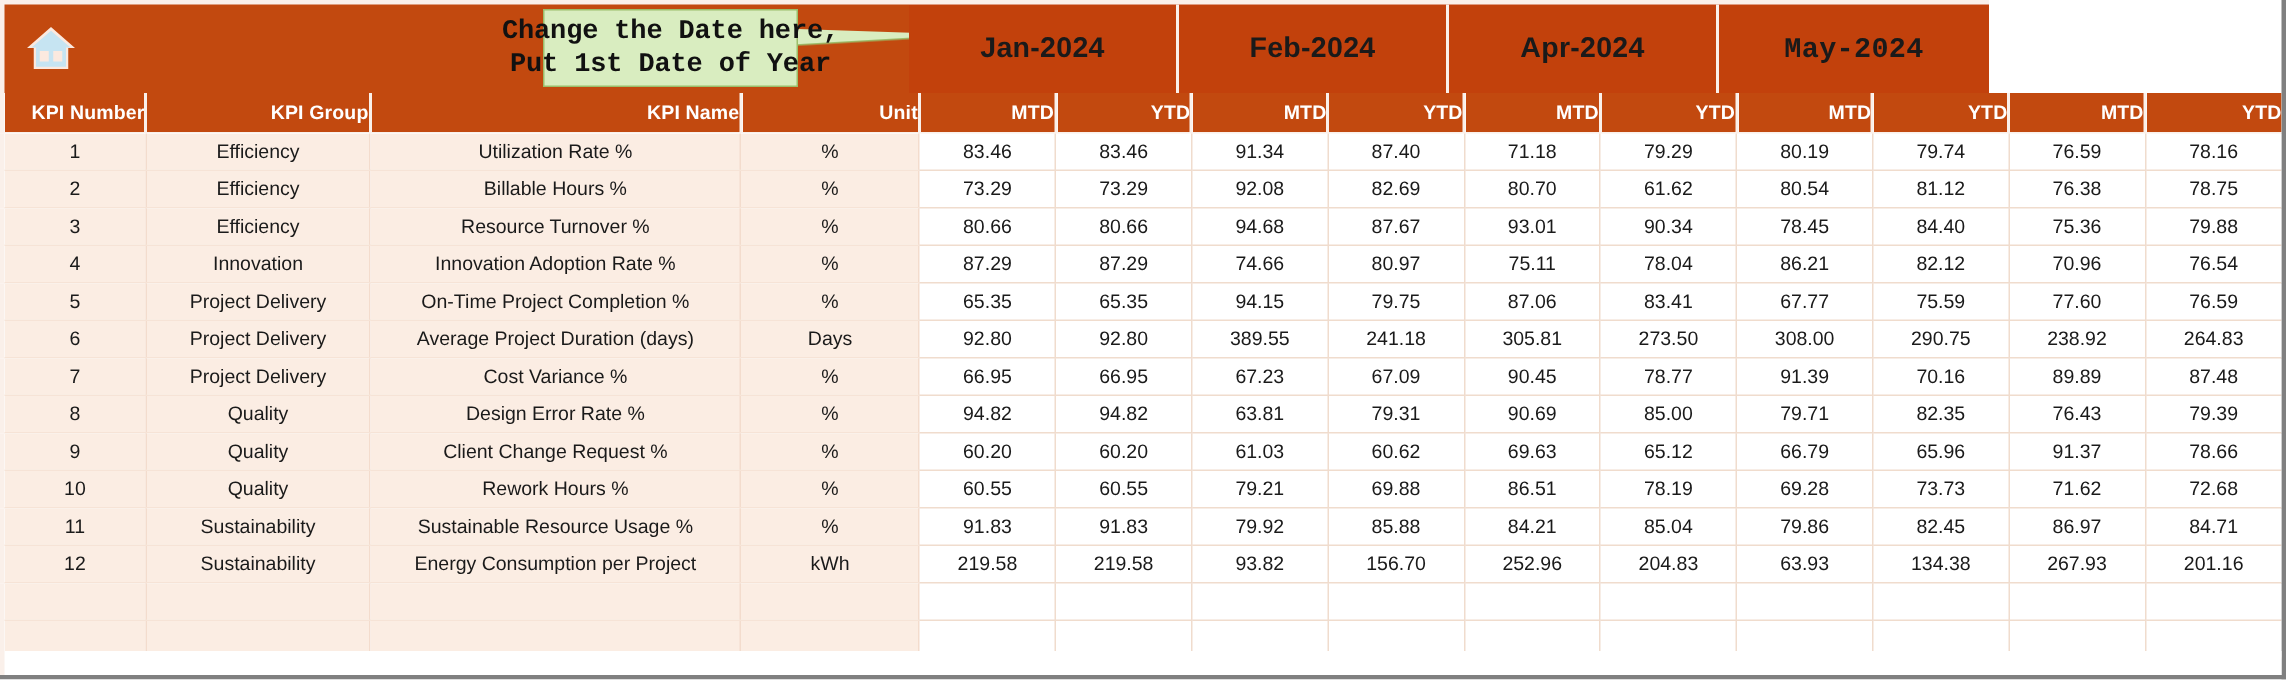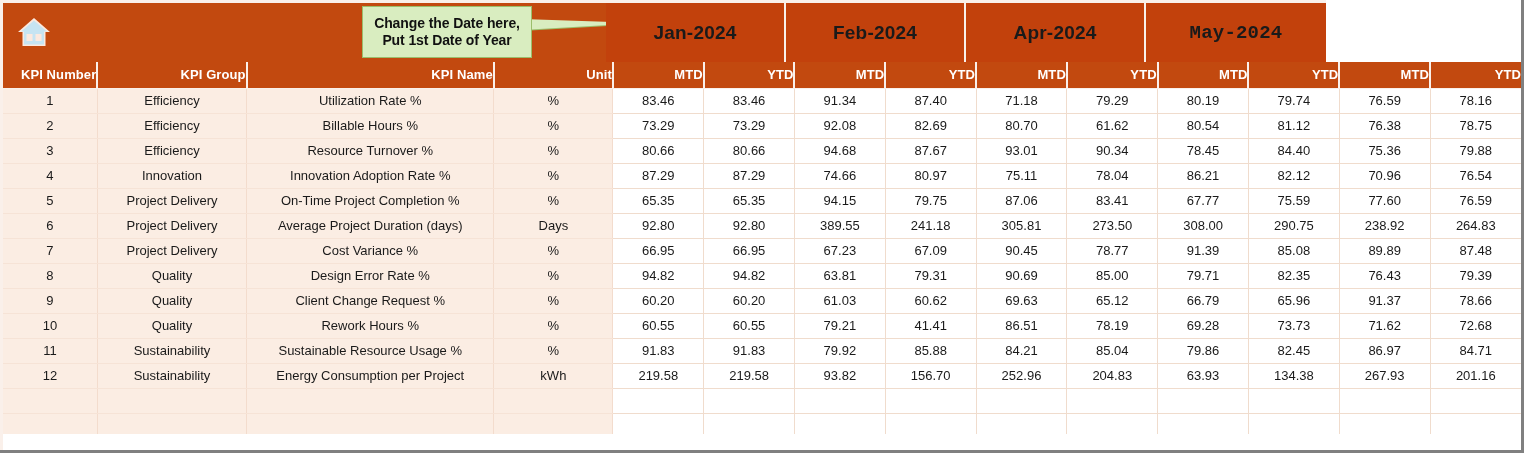--- a/index.html
+++ b/index.html
@@ -66,25 +66,26 @@
     background: #D9EDC0;
     border: 1px solid #9BBE6B;
     box-sizing: border-box;
     display: flex;
     flex-direction: column;
     align-items: center;
     justify-content: center;
     line-height: 1.25;
   }
   .callout-box span {
-    font-size: 14px;
+    font-size: 18px;
     font-weight: bold;
     color: #111111;
     white-space: nowrap;
     letter-spacing: -0.1px;
+    font-family: Liberation Mono, monospace;
   }
   .callout-tail {
     position: absolute;
     left: 160px;
     top: 13px;
     width: 0;
     height: 0;
     border-top: 4px solid transparent;
     border-bottom: 7px solid transparent;
     border-left: 120px solid #D9EDC0;
@@ -354,21 +355,21 @@
           <td class="lbl">Project Delivery</td>
           <td class="lbl">Cost Variance %</td>
           <td class="lbl">%</td>
           <td class="num">66.95</td>
           <td class="num">66.95</td>
           <td class="num">67.23</td>
           <td class="num">67.09</td>
           <td class="num">90.45</td>
           <td class="num">78.77</td>
           <td class="num">91.39</td>
-          <td class="num">85.08</td>
+          <td class="num">70.16</td>
           <td class="num">89.89</td>
           <td class="num last">87.48</td>
         </tr>
         <tr>
           <td class="lbl first">8</td>
           <td class="lbl">Quality</td>
           <td class="lbl">Design Error Rate %</td>
           <td class="lbl">%</td>
           <td class="num">94.82</td>
           <td class="num">94.82</td>
@@ -398,21 +399,21 @@
           <td class="num last">78.66</td>
         </tr>
         <tr>
           <td class="lbl first">10</td>
           <td class="lbl">Quality</td>
           <td class="lbl">Rework Hours %</td>
           <td class="lbl">%</td>
           <td class="num">60.55</td>
           <td class="num">60.55</td>
           <td class="num">79.21</td>
-          <td class="num">41.41</td>
+          <td class="num">69.88</td>
           <td class="num">86.51</td>
           <td class="num">78.19</td>
           <td class="num">69.28</td>
           <td class="num">73.73</td>
           <td class="num">71.62</td>
           <td class="num last">72.68</td>
         </tr>
         <tr>
           <td class="lbl first">11</td>
           <td class="lbl">Sustainability</td>

